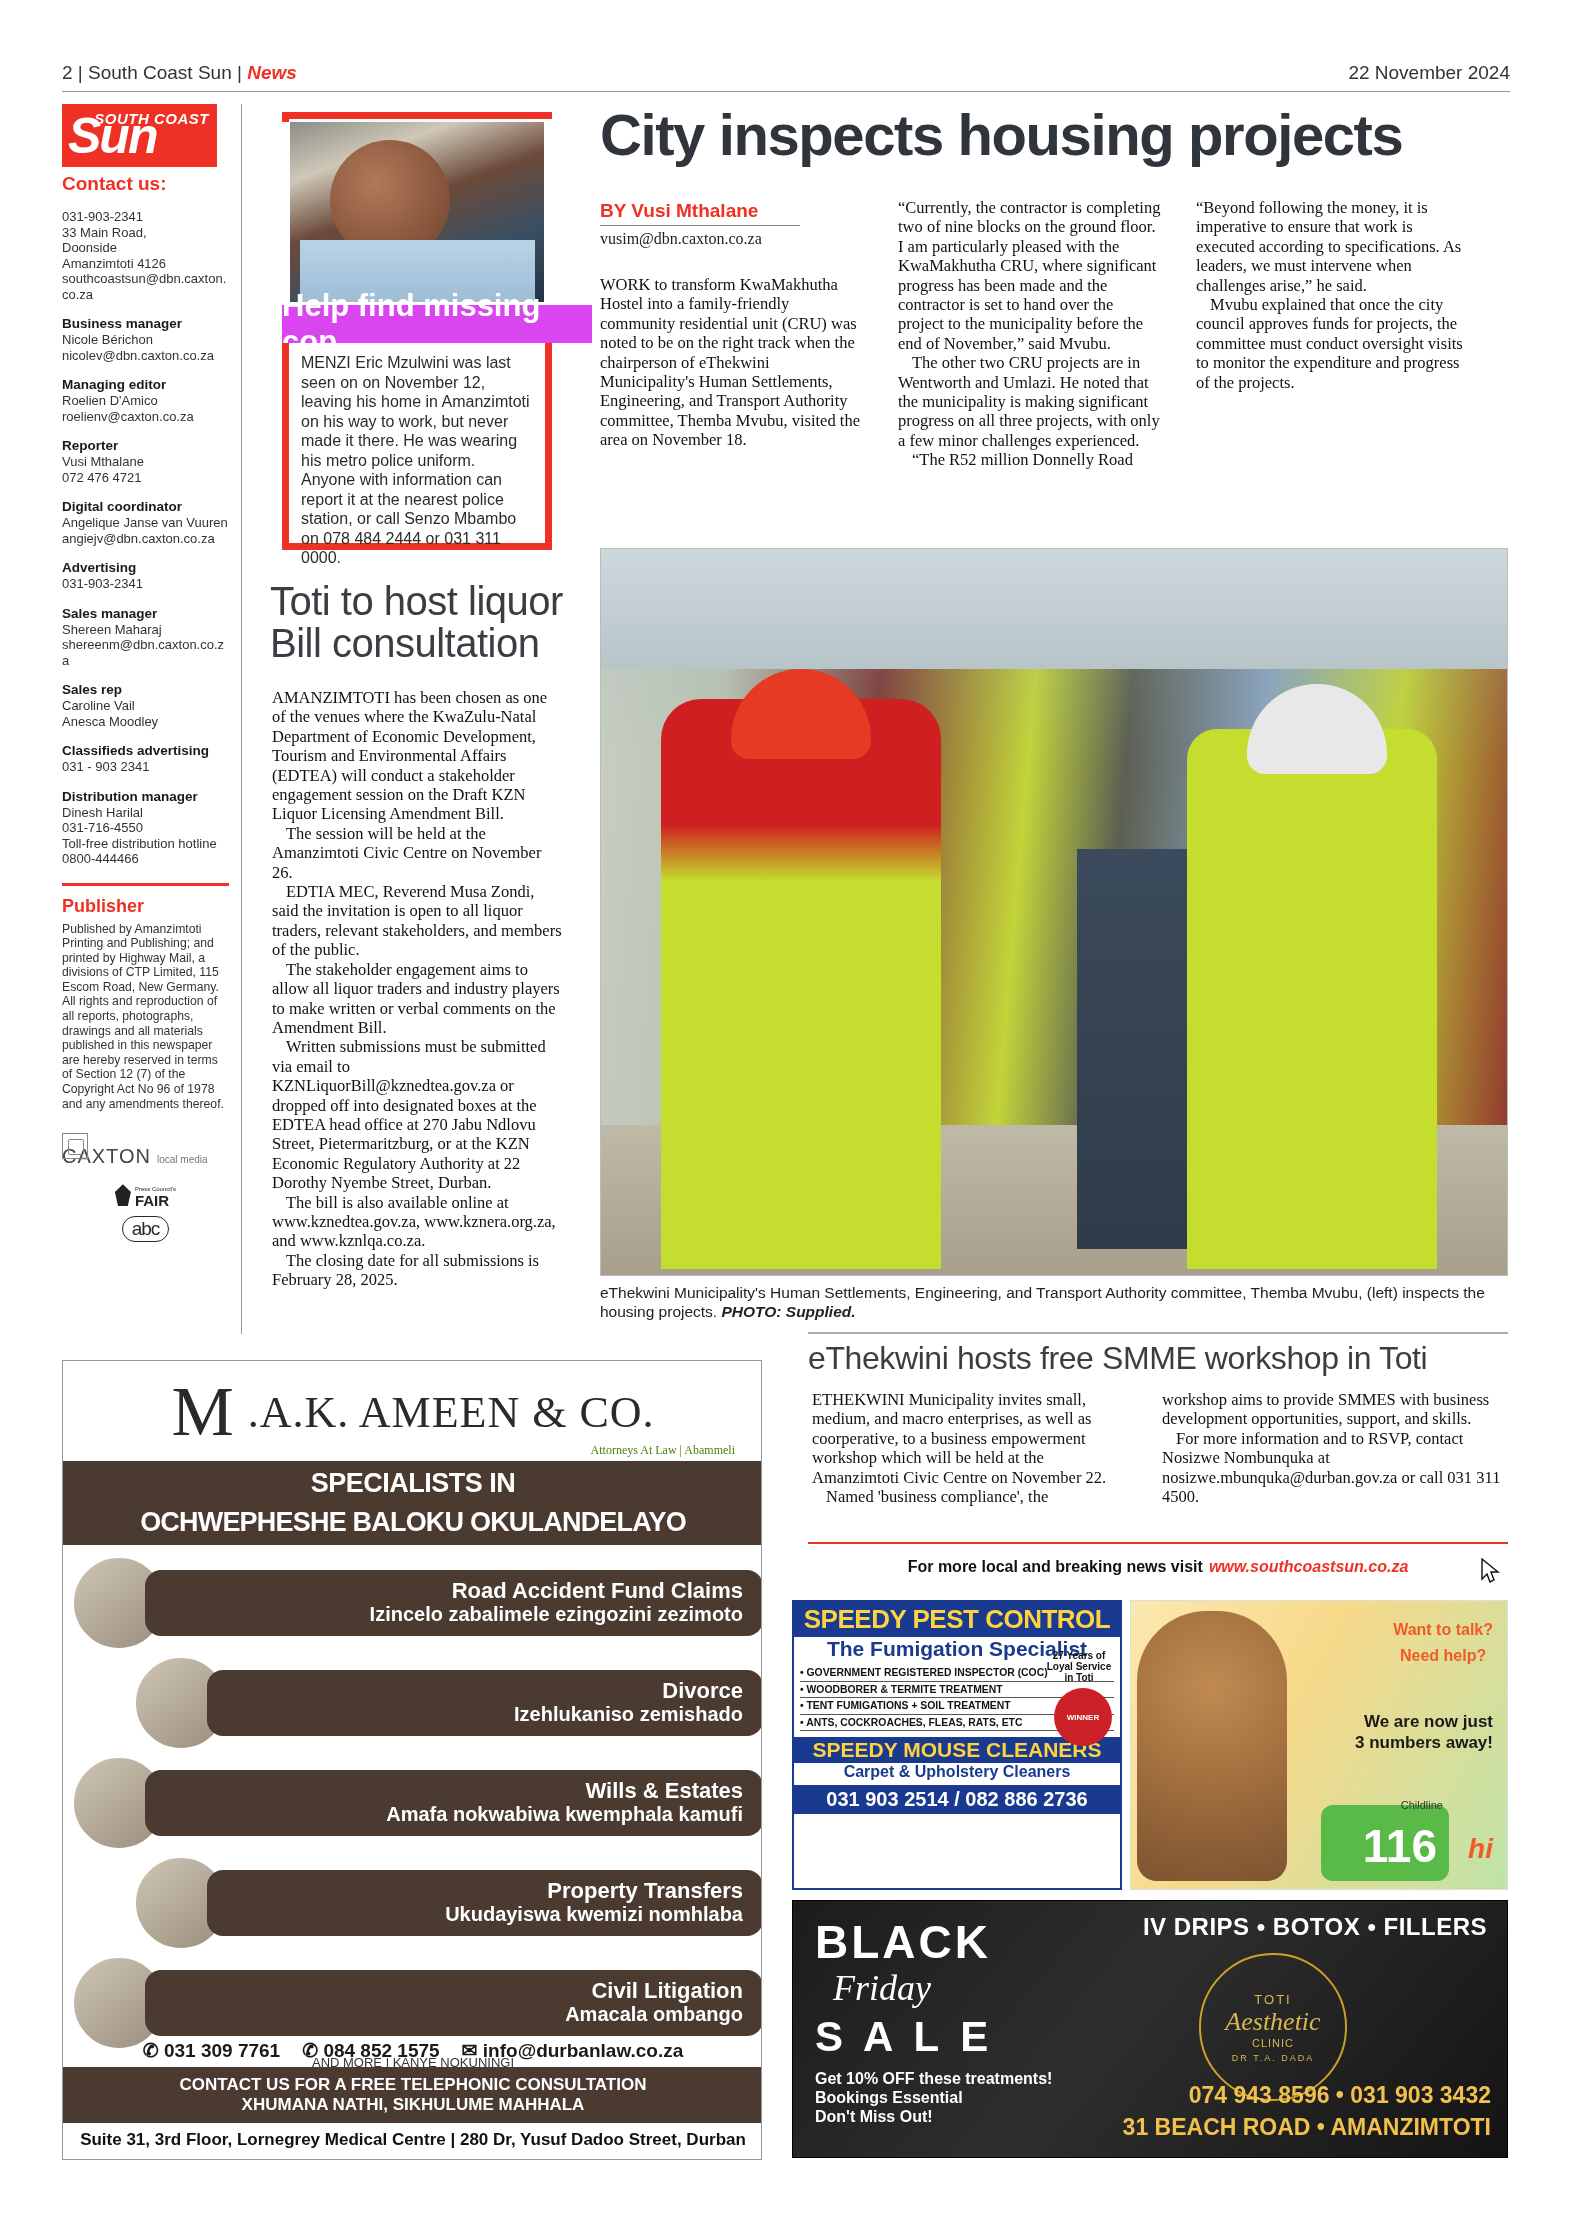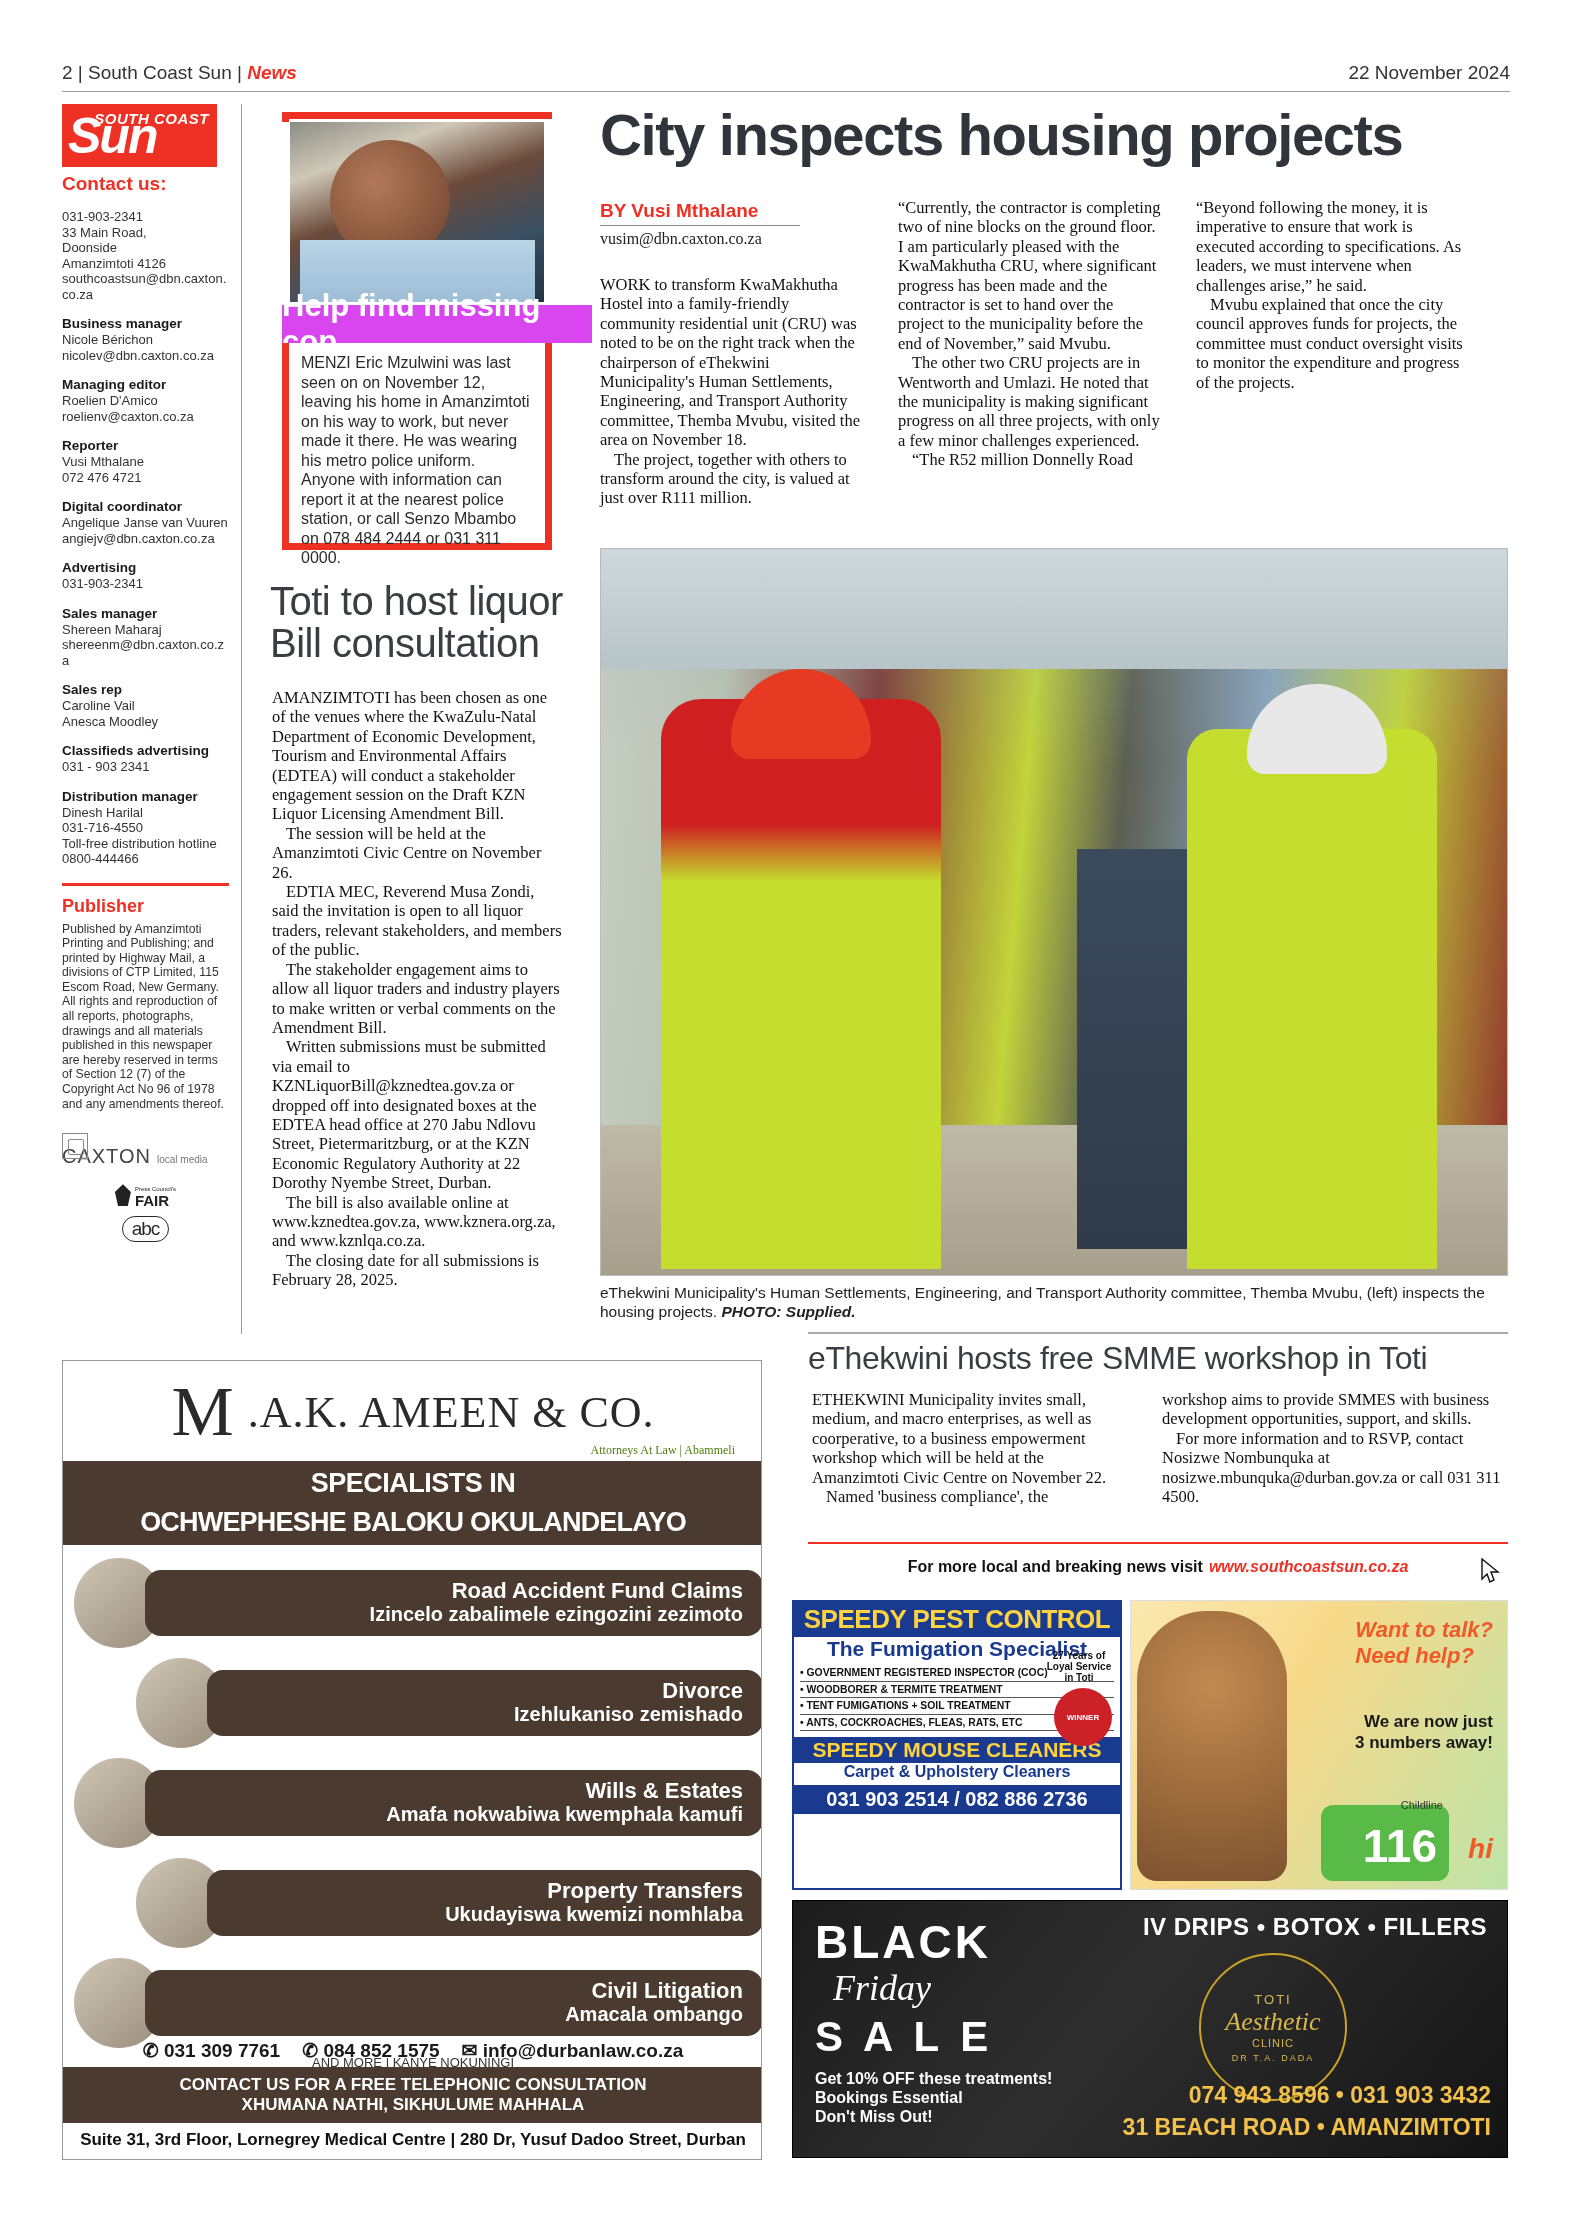--- a/index.html
+++ b/index.html
@@ -283,22 +283,22 @@
   .ad-child {
     position: absolute; left: 1130px; top: 1600px; width: 378px; height: 290px;
     background: linear-gradient(120deg,#fbe9b0 0%,#f7d98a 40%,#bfe3a8 100%);
     overflow:hidden; border:1px solid #ddd;
   }
   .child-bear {
     position:absolute; left:6px; top:10px; width:150px; height:270px;
     background:radial-gradient(circle at 50% 28%, #c08a52 0%, #a3703f 45%, #7d5330 100%);
     border-radius: 70px 70px 20px 20px;
   }
-  .child-t1 { position:absolute; right: 14px; top: 16px; font-size: 22px; color:#f05a28;
-    font-style:italic; font-weight:bold; text-align:left; line-height:26px;}
+  .child-t1 { position:absolute; right: 14px; top: 16px; font-size: 16px; color:#f05a28;
+    font-weight:bold; text-align:center; line-height:26px;}
   .child-t2 { position:absolute; right: 14px; top: 110px; font-size: 17px; color:#1a1a1a;
     font-weight:bold; text-align:right; line-height:21px;}
   .child-num {
     position:absolute; right: 70px; bottom: 16px; font-size: 46px; font-weight:bold; color:#fff;
   }
   .child-badge {
     position:absolute; right: 58px; bottom: 8px; width: 128px; height: 76px;
     background:#5aba47; border-radius: 12px;
   }
   .child-label { position:absolute; right:64px; bottom: 78px; font-size:11px; color:#333;}
@@ -445,21 +445,20 @@
     <p>The closing date for all submissions is February 28, 2025.</p>
   </div>
 
   <div class="main-head">City inspects housing projects</div>
   <div class="byline">BY Vusi Mthalane</div>
   <div class="byline-rule"></div>
   <div class="byline-mail">vusim@dbn.caxton.co.za</div>
 
   <div class="col col1">
     <p>WORK to transform KwaMakhutha Hostel into a family-friendly community residential unit (CRU) was noted to be on the right track when the chairperson of eThekwini Municipality's Human Settlements, Engineering, and Transport Authority committee, Themba Mvubu, visited the area on November 18.</p>
-    <p>The project, together with others to transform around the city, is valued at just over R111 million.</p>
   </div>
   <div class="col col2">
     <p>“Currently, the contractor is completing two of nine blocks on the ground floor. I am particularly pleased with the KwaMakhutha CRU, where significant progress has been made and the contractor is set to hand over the project to the municipality before the end of November,” said Mvubu.</p>
     <p>The other two CRU projects are in Wentworth and Umlazi. He noted that the municipality is making significant progress on all three projects, with only a few minor challenges experienced.</p>
     <p>“The R52 million Donnelly Road</p>
   </div>
   <div class="col col3">
     <p>“Beyond following the money, it is imperative to ensure that work is executed according to specifications. As leaders, we must intervene when challenges arise,” he said.</p>
     <p>Mvubu explained that once the city council approves funds for projects, the committee must conduct oversight visits to monitor the expenditure and progress of the projects.</p>
   </div>

